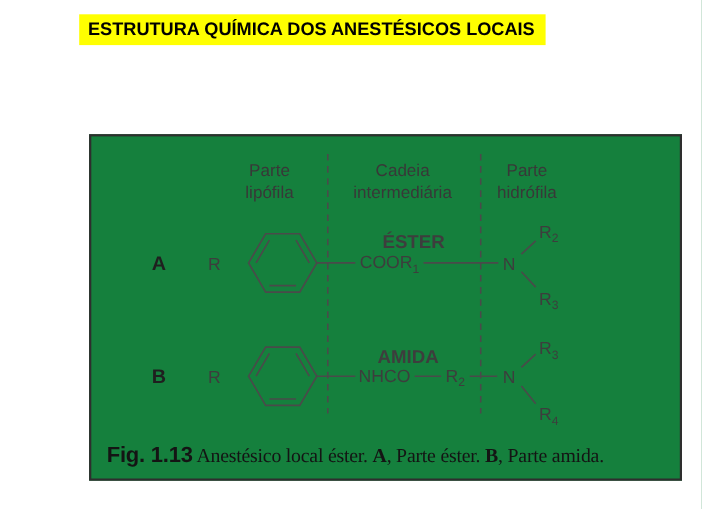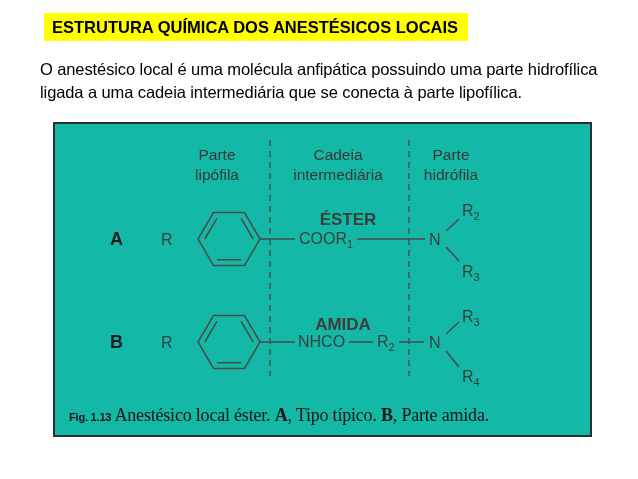--- a/index.html
+++ b/index.html
@@ -1,63 +1,59 @@
 <!DOCTYPE html>
 <html><head>
 <meta charset="utf-8">
 <style>
   html,body{margin:0;padding:0;}
   body{
     width:638px;height:479px;background:#ffffff;overflow:hidden;position:relative;
     font-family:"Liberation Sans", sans-serif;
   }
-  .slide{position:absolute;inset:0;}
+  .slide{position:absolute;inset:0;margin-left:28px;}
   .title-bar{
     position:absolute;left:44px;top:13px;
     background:#ffff00;color:#000;
     font-weight:bold;font-size:16.5px;line-height:18px;
     padding:5px 10px 5px 8px;white-space:nowrap;
   }
   .intro{
     position:absolute;left:40px;top:58px;color:#000;
     font-size:16.5px;line-height:23px;letter-spacing:-0.1px;
   }
   .intro span{display:block;white-space:nowrap;}
   .figure-box{
     position:absolute;left:53px;top:122px;width:535px;height:311px;
-    border:2px solid #2e2e2e;background:#14b8a6;box-sizing:content-box;
+    border:2px solid #2e2e2e;background:#15803d;box-sizing:content-box;
   }
   .figure-box svg{display:block;}
   svg text{fill:#3d3d3d;font-family:"Liberation Sans", sans-serif;}
   svg .hdr{font-size:15.5px;fill:#383838;}
   svg .chem{font-size:16px;}
   svg .rowlab{font-size:18px;font-weight:bold;fill:#1f1f1f;}
   svg .typelab{font-size:17px;font-weight:bold;}
   svg .sub{font-size:11px;}
   svg path{stroke:#4a4a4a;stroke-width:1.5;fill:none;}
   svg path.dash{stroke-dasharray:6 5;stroke-width:1.4;}
   .caption{
     position:absolute;left:14px;bottom:9px;color:#141414;
     font-family:"Liberation Serif", serif;font-size:18px;
     white-space:pre;letter-spacing:-0.2px;
   }
-  .caption .figlab{font-family:"Liberation Sans", sans-serif;font-weight:bold;font-size:11px;}
+  .caption .figlab{font-family:"Liberation Sans", sans-serif;font-weight:bold;font-size:20px;}
   .caption b{font-weight:bold;}
 </style>
 </head>
 <body>
 
 <div class="slide">
 
   <div class="title-bar">ESTRUTURA QUÍMICA DOS ANESTÉSICOS LOCAIS</div>
 
-  <div class="intro">
-    <span>O anestésico local é uma molécula anfipática possuindo uma parte hidrofílica</span>
-    <span>ligada a uma cadeia intermediária que se conecta à parte lipofílica.</span>
-  </div>
 
   <div class="figure-box">
     <svg width="535" height="311" viewBox="0 0 535 311">
 
       <g>
         <text class="hdr" text-anchor="middle"><tspan x="162" y="36">Parte</tspan><tspan x="162" y="56">lipófila</tspan></text>
         <text class="hdr" text-anchor="middle"><tspan x="283" y="36">Cadeia</tspan><tspan x="283" y="56">intermediária</tspan></text>
         <text class="hdr" text-anchor="middle"><tspan x="396" y="36">Parte</tspan><tspan x="396" y="56">hidrófila</tspan></text>
       </g>
 
@@ -111,16 +107,16 @@
         <text class="typelab" x="288" y="206" text-anchor="middle" fill="#c81414">AMIDA</text>
 
         <text class="chem" x="322" y="223"><tspan>R</tspan><tspan class="sub" dy="4">2</tspan></text>
 
         <text class="chem" x="374" y="224" font-size="17">N</text>
         <text class="chem" x="407" y="198"><tspan>R</tspan><tspan class="sub" dy="4">3</tspan></text>
         <text class="chem" x="407" y="258"><tspan>R</tspan><tspan class="sub" dy="4">4</tspan></text>
       </g>
     </svg>
 
-    <div class="caption"><span class="figlab">Fig. 1.13</span><span> Anestésico local éster. </span><b>A</b><span>, Tipo típico. </span><b>B</b><span>, Parte amida.</span></div>
+    <div class="caption"><span class="figlab">Fig. 1.13</span><span> Anestésico local éster. </span><b>A</b><span>, Parte éster. </span><b>B</b><span>, Parte amida.</span></div>
   </div>
 
 </div>
 
 </body></html>

